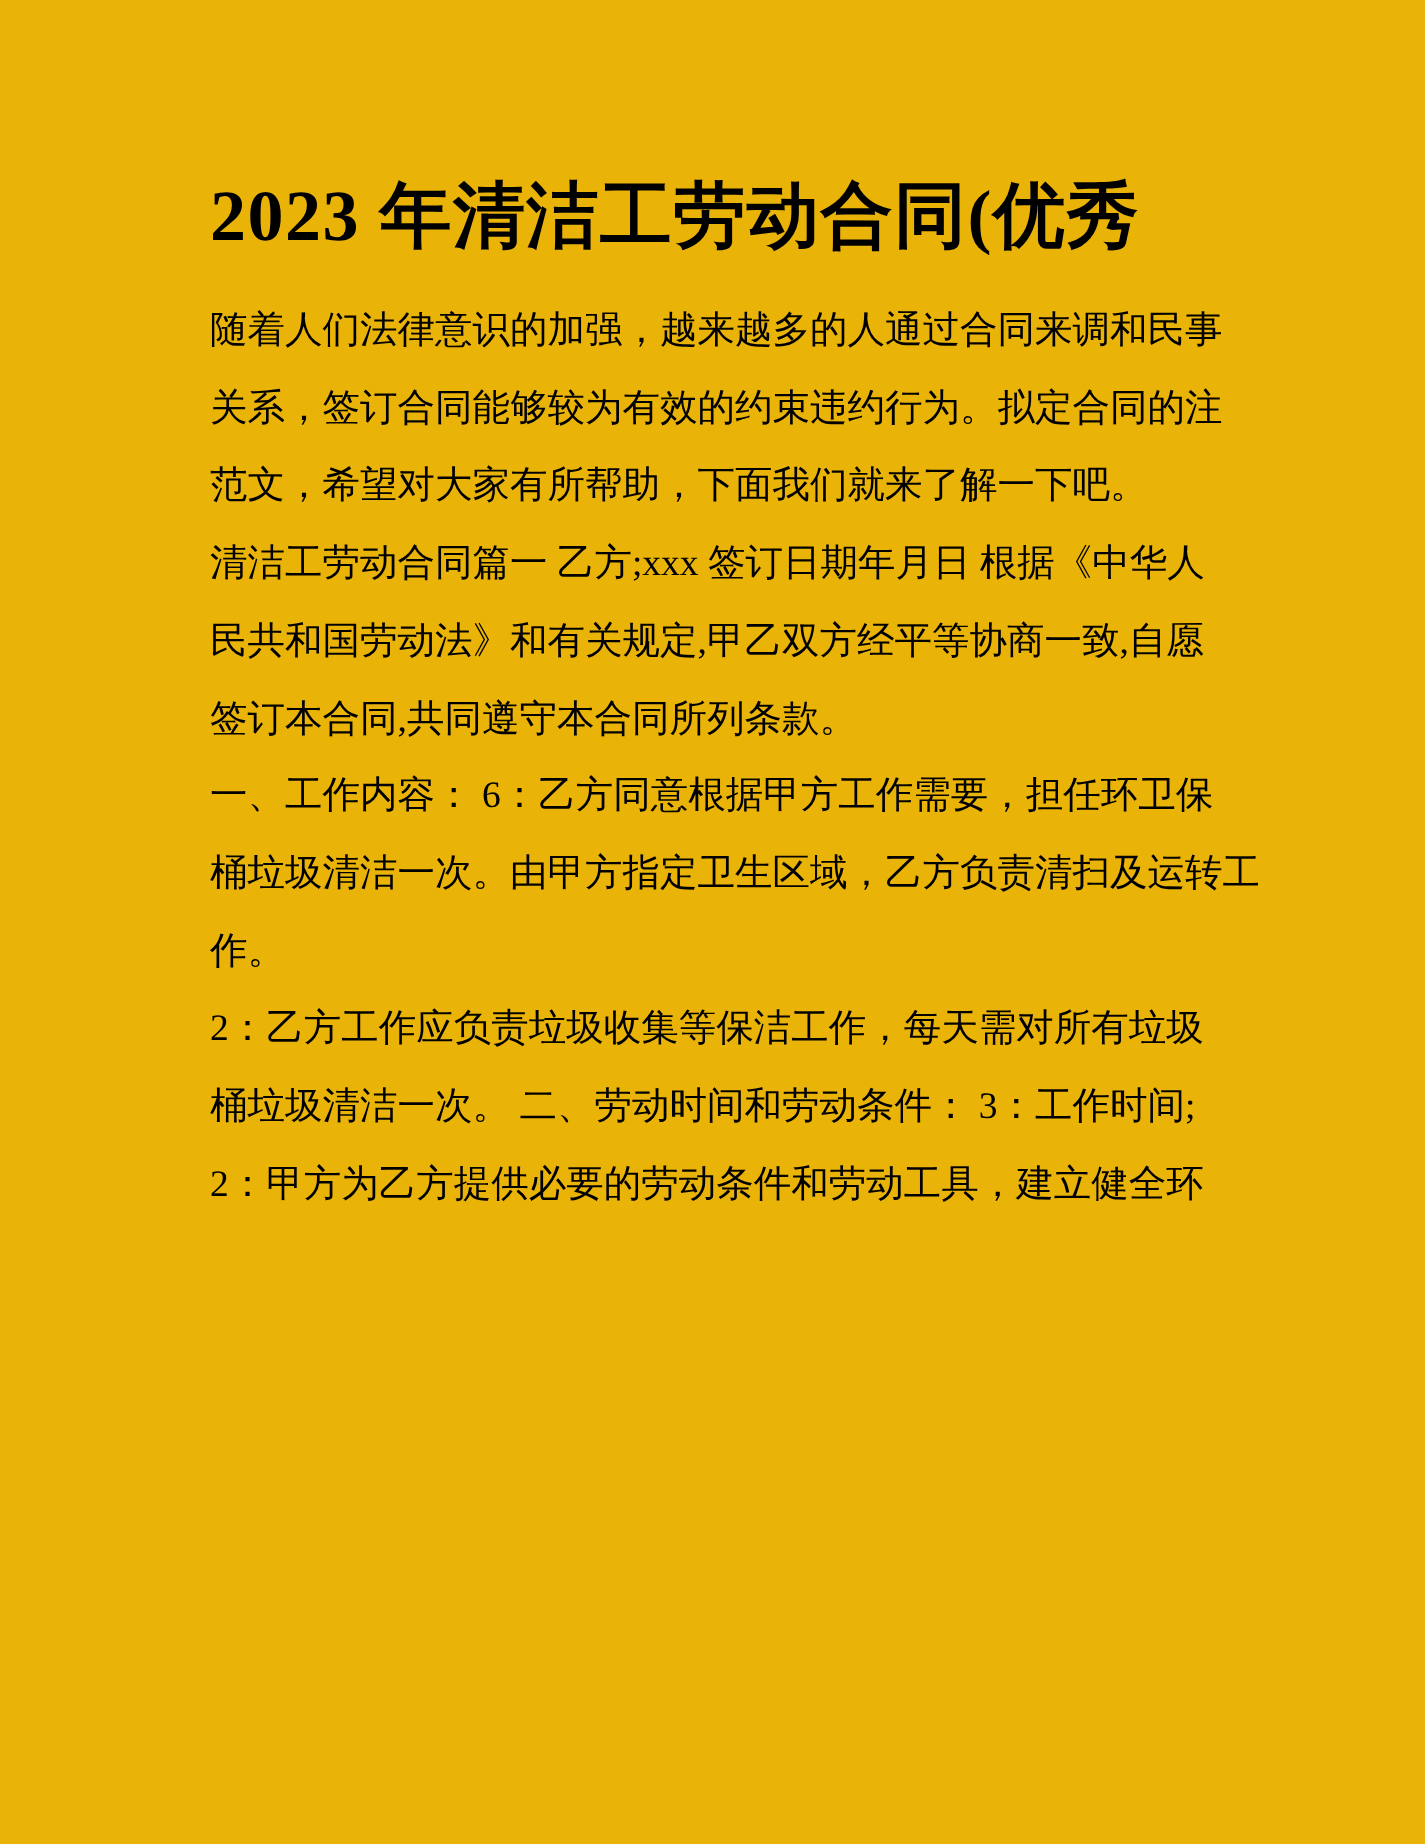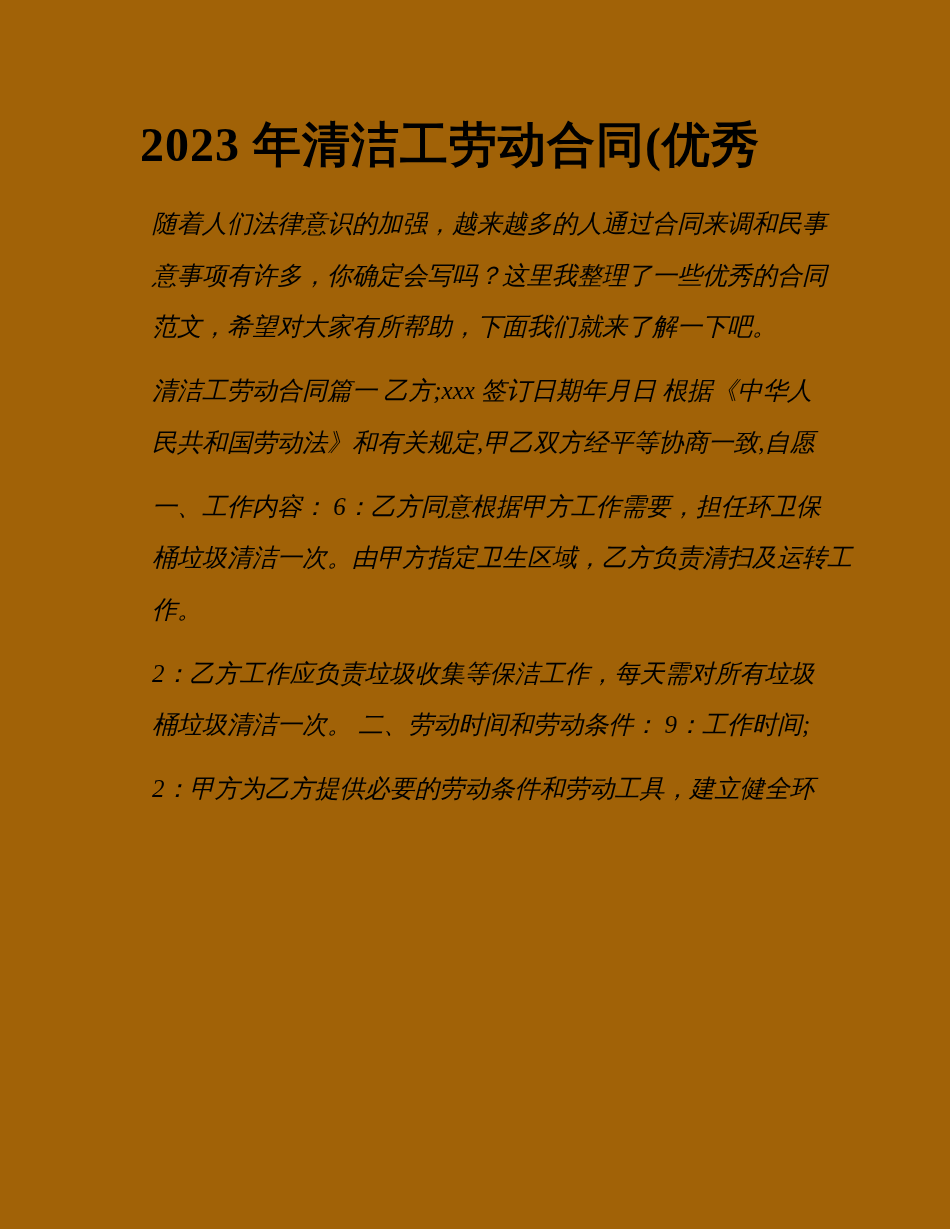--- a/index.html
+++ b/index.html
@@ -4,21 +4,21 @@
 <style>
   html, body {
     margin: 0;
     padding: 0;
     background: #ffffff;
   }
   .page {
     position: relative;
     width: 950px;
     height: 1229px;
-    background: #a16207;
+    background: #eab308;
     overflow: hidden;
     font-family: "Liberation Serif", "DejaVu Serif", serif;
     color: #000000;
   }
   .content {
     position: absolute;
     top: 0;
     left: 140px;
     width: 680px;
     padding-top: 104px;
@@ -36,61 +36,61 @@
     white-space: nowrap;
   }
   .doc-body {
     margin-top: 9px;
     font-size: 25px;
     font-weight: 400;
     line-height: 51.7px;
     color: #000000;
   }
   .doc-body p {
-    margin: 12px;
+    margin: 0;
     padding: 0;
-    font-style: italic;
   }
   .body-line {
     display: block;
     white-space: nowrap;
   }
 </style>
 </head>
 <body>
 
 <div class="page">
   <div class="content">
 
     <h1 class="doc-title">
       <span class="title-line">2023 年清洁工劳动合同(优秀</span>
     </h1>
 
     <div class="doc-body">
 
       <p>
         <span class="body-line">随着人们法律意识的加强，越来越多的人通过合同来调和民事</span>
-        <span class="body-line">意事项有许多，你确定会写吗？这里我整理了一些优秀的合同</span>
+        <span class="body-line">关系，签订合同能够较为有效的约束违约行为。拟定合同的注</span>
         <span class="body-line">范文，希望对大家有所帮助，下面我们就来了解一下吧。</span>
       </p>
 
       <p>
         <span class="body-line">清洁工劳动合同篇一 乙方;xxx 签订日期年月日 根据《中华人</span>
         <span class="body-line">民共和国劳动法》和有关规定,甲乙双方经平等协商一致,自愿</span>
+        <span class="body-line">签订本合同,共同遵守本合同所列条款。</span>
       </p>
 
       <p>
         <span class="body-line">一、工作内容： 6：乙方同意根据甲方工作需要，担任环卫保</span>
         <span class="body-line">桶垃圾清洁一次。由甲方指定卫生区域，乙方负责清扫及运转工</span>
         <span class="body-line">作。</span>
       </p>
 
       <p>
         <span class="body-line">2：乙方工作应负责垃圾收集等保洁工作，每天需对所有垃圾</span>
-        <span class="body-line">桶垃圾清洁一次。 二、劳动时间和劳动条件： 9：工作时间;</span>
+        <span class="body-line">桶垃圾清洁一次。 二、劳动时间和劳动条件： 3：工作时间;</span>
       </p>
 
       <p>
         <span class="body-line">2：甲方为乙方提供必要的劳动条件和劳动工具，建立健全环</span>
       </p>
 
     </div>
   </div>
 </div>
 

